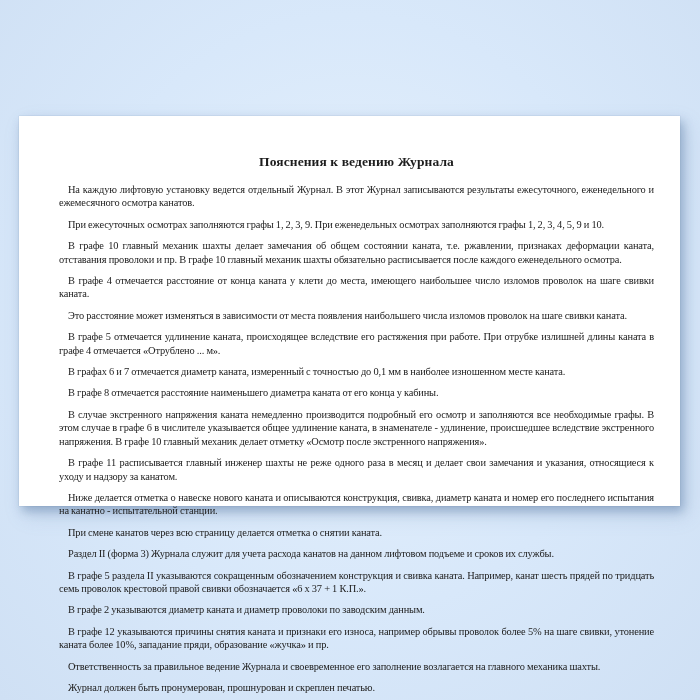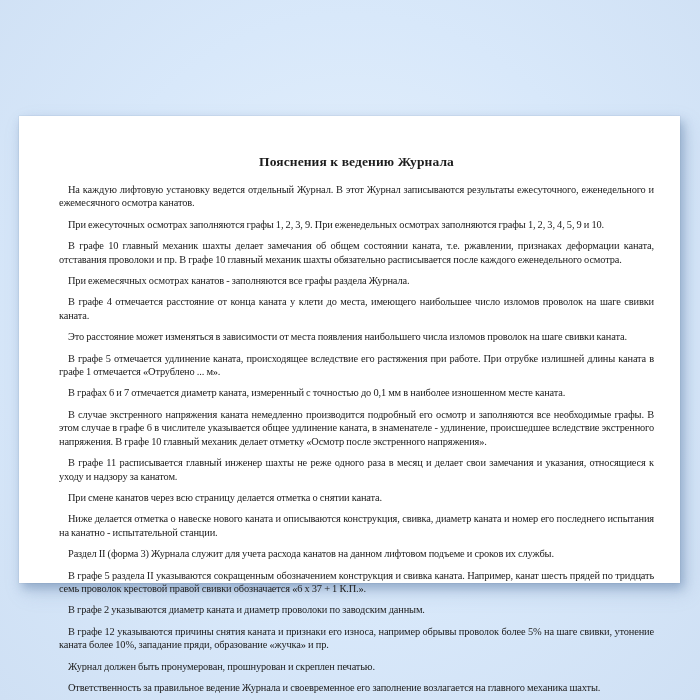--- a/index.html
+++ b/index.html
@@ -12,21 +12,21 @@
     overflow: hidden;
     position: relative;
     background: radial-gradient(ellipse at 50% 45%, #e6f1fc 0%, #d8e8fa 55%, #cfe0f4 100%);
     font-family: "Liberation Serif", "DejaVu Serif", serif;
   }
   .page {
     position: absolute;
     left: 19px;
     top: 116px;
     width: 661px;
-    height: 467px;
+    height: 390px;
     background: #ffffff;
     box-sizing: border-box;
     padding: 37px 18px 16px 32px;
     box-shadow: 0 0 1px rgba(100,120,150,0.45),
                 3px 5px 9px rgba(96,126,166,0.45),
                 6px 9px 18px rgba(110,140,180,0.28);
   }
   .doc-title {
     font-size: 13.5px;
     font-weight: bold;
@@ -51,29 +51,29 @@
 </style>
 </head>
 <body>
 
 <div class="page">
   <h1 class="doc-title">Пояснения к ведению Журнала</h1>
   <div class="doc-body">
     <p>На каждую лифтовую установку ведется отдельный Журнал. В этот Журнал записываются результаты ежесуточного, еженедельного и ежемесячного осмотра канатов.</p>
     <p>При ежесуточных осмотрах заполняются графы 1, 2, 3, 9. При еженедельных осмотрах заполняются графы 1, 2, 3, 4, 5, 9 и 10.</p>
     <p>В графе 10 главный механик шахты делает замечания об общем состоянии каната, т.е. ржавлении, признаках деформации каната, отставания проволоки и пр. В графе 10 главный механик шахты обязательно расписывается после каждого еженедельного осмотра.</p>
-    <p>При ежемесячных осмотрах канатов - заполняются все графы раздела Журнала.</p>
     <p>В графе 4 отмечается расстояние от конца каната у клети до места, имеющего наибольшее число изломов проволок на шаге свивки каната.</p>
     <p>Это расстояние может изменяться в зависимости от места появления наибольшего числа изломов проволок на шаге свивки каната.</p>
-    <p>В графе 5 отмечается удлинение каната, происходящее вследствие его растяжения при работе. При отрубке излишней длины каната в графе 1 отмечается «Отрублено ... м».</p>
+    <p>В графе 5 отмечается удлинение каната, происходящее вследствие его растяжения при работе. При отрубке излишней длины каната в графе 4 отмечается «Отрублено ... м».</p>
     <p>В графах 6 и 7 отмечается диаметр каната, измеренный с точностью до 0,1 мм в наиболее изношенном месте каната.</p>
+    <p>В графе 8 отмечается расстояние наименьшего диаметра каната от его конца у кабины.</p>
     <p>В случае экстренного напряжения каната немедленно производится подробный его осмотр и заполняются все необходимые графы. В этом случае в графе 6 в числителе указывается общее удлинение каната, в знаменателе - удлинение, происшедшее вследствие экстренного напряжения. В графе 10 главный механик делает отметку «Осмотр после экстренного напряжения».</p>
     <p>В графе 11 расписывается главный инженер шахты не реже одного раза в месяц и делает свои замечания и указания, относящиеся к уходу и надзору за канатом.</p>
+    <p>Ниже делается отметка о навеске нового каната и описываются конструкция, свивка, диаметр каната и номер его последнего испытания на канатно - испытательной станции.</p>
     <p>При смене канатов через всю страницу делается отметка о снятии каната.</p>
-    <p>Ниже делается отметка о навеске нового каната и описываются конструкция, свивка, диаметр каната и номер его последнего испытания на канатно - испытательной станции.</p>
     <p>Раздел II (форма 3) Журнала служит для учета расхода канатов на данном лифтовом подъеме и сроков их службы.</p>
     <p>В графе 5 раздела II указываются сокращенным обозначением конструкция и свивка каната. Например, канат шесть прядей по тридцать семь проволок крестовой правой свивки обозначается «6 х 37 + 1 К.П.».</p>
     <p>В графе 2 указываются диаметр каната и диаметр проволоки по заводским данным.</p>
     <p>В графе 12 указываются причины снятия каната и признаки его износа, например обрывы проволок более 5% на шаге свивки, утонение каната более 10%, западание пряди, образование «жучка» и пр.</p>
+    <p>Ответственность за правильное ведение Журнала и своевременное его заполнение возлагается на главного механика шахты.</p>
     <p>Журнал должен быть пронумерован, прошнурован и скреплен печатью.</p>
-    <p>Ответственность за правильное ведение Журнала и своевременное его заполнение возлагается на главного механика шахты.</p>
   </div>
 </div>
 
 </body></html>

